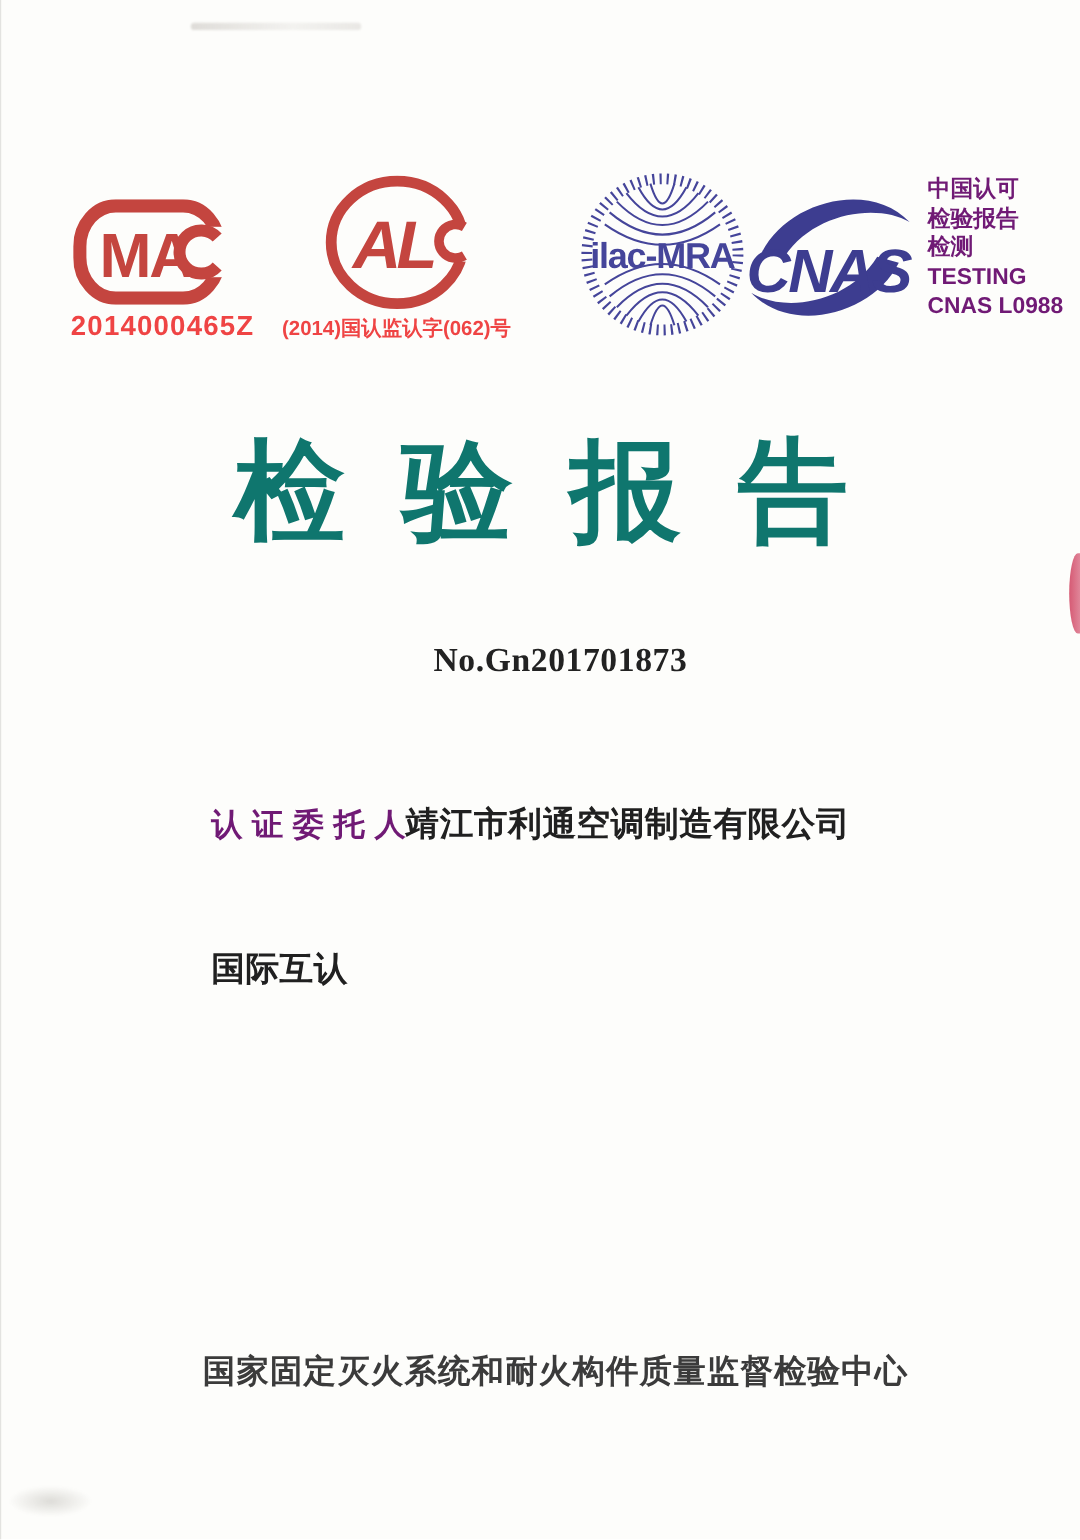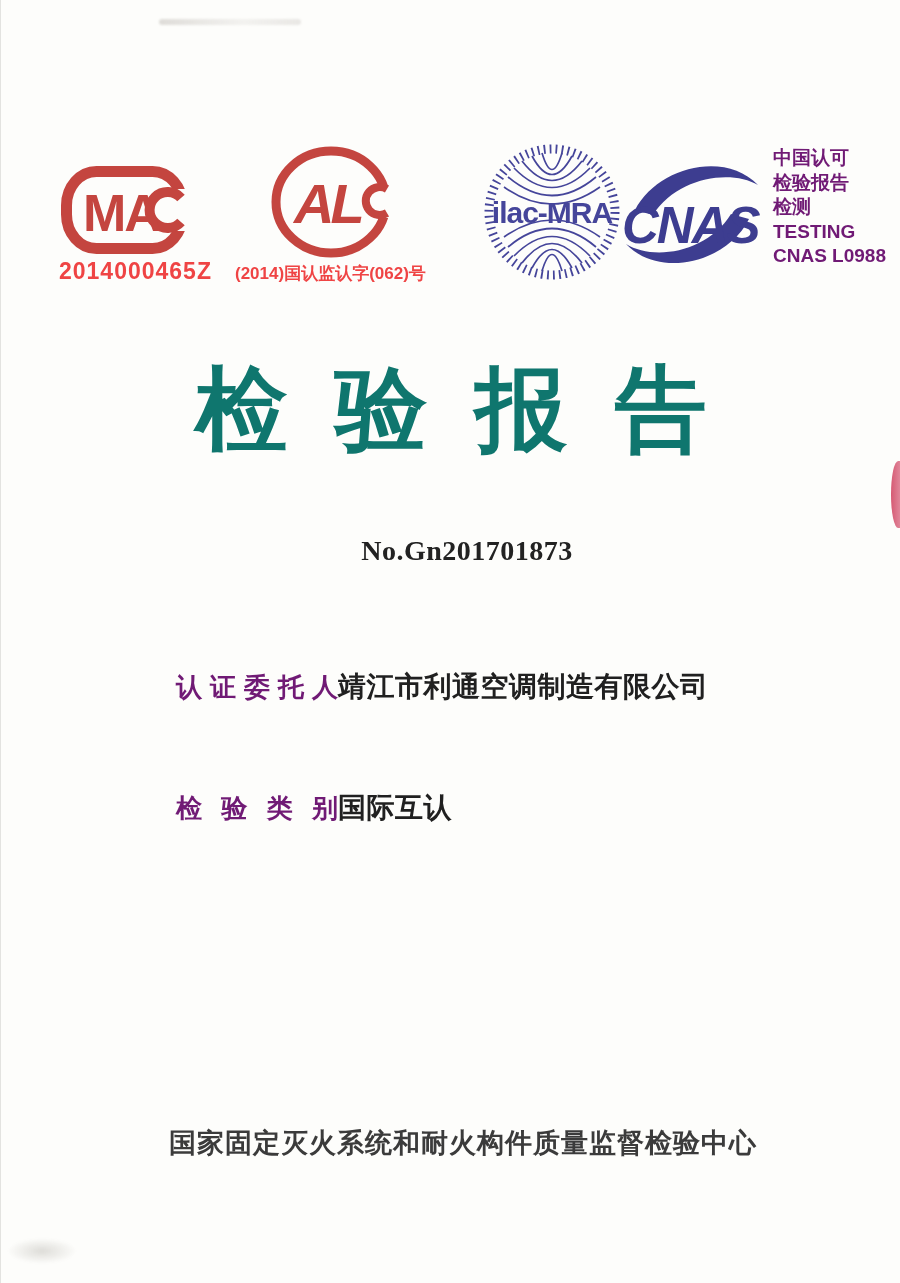--- a/index.html
+++ b/index.html
@@ -141,19 +141,18 @@
 
   <div class="report-title">检验报告</div>
 
   <div class="report-no">No.Gn201701873</div>
 
   <div class="field-row row-1">
     <span class="field-label">认 证 委 托 人</span>
     <span class="field-value">靖江市利通空调制造有限公司</span>
   </div>
   <div class="field-row row-3">
-    <span class="field-label">检 验 类 别</span>
     <span class="field-value">国际互认</span>
   </div>
 
   <div class="footer-org">国家固定灭火系统和耐火构件质量监督检验中心</div>
 
 </div>
 
 </body></html>

